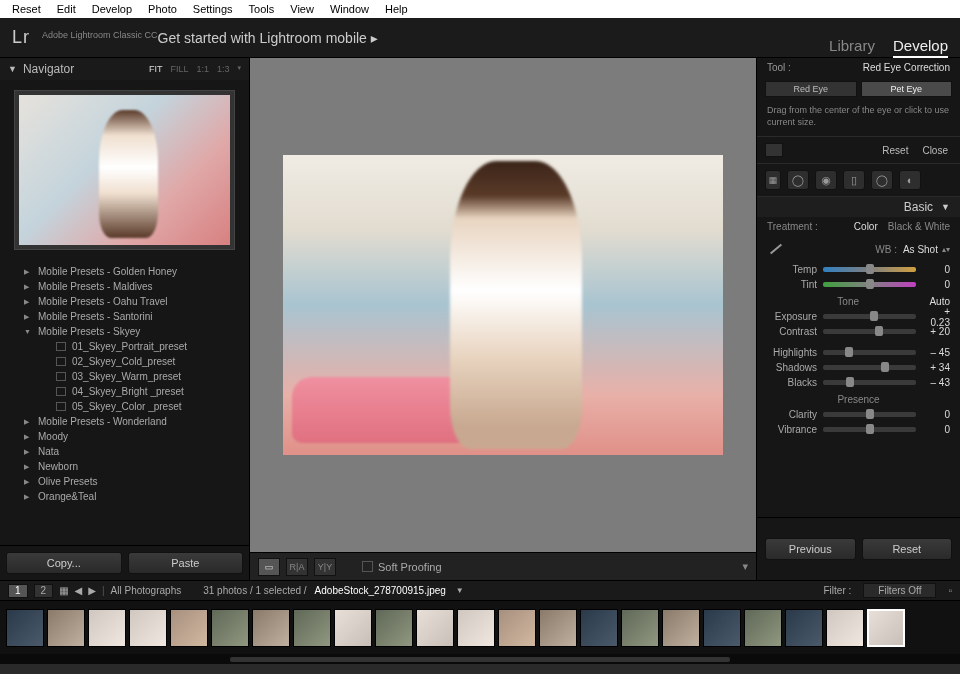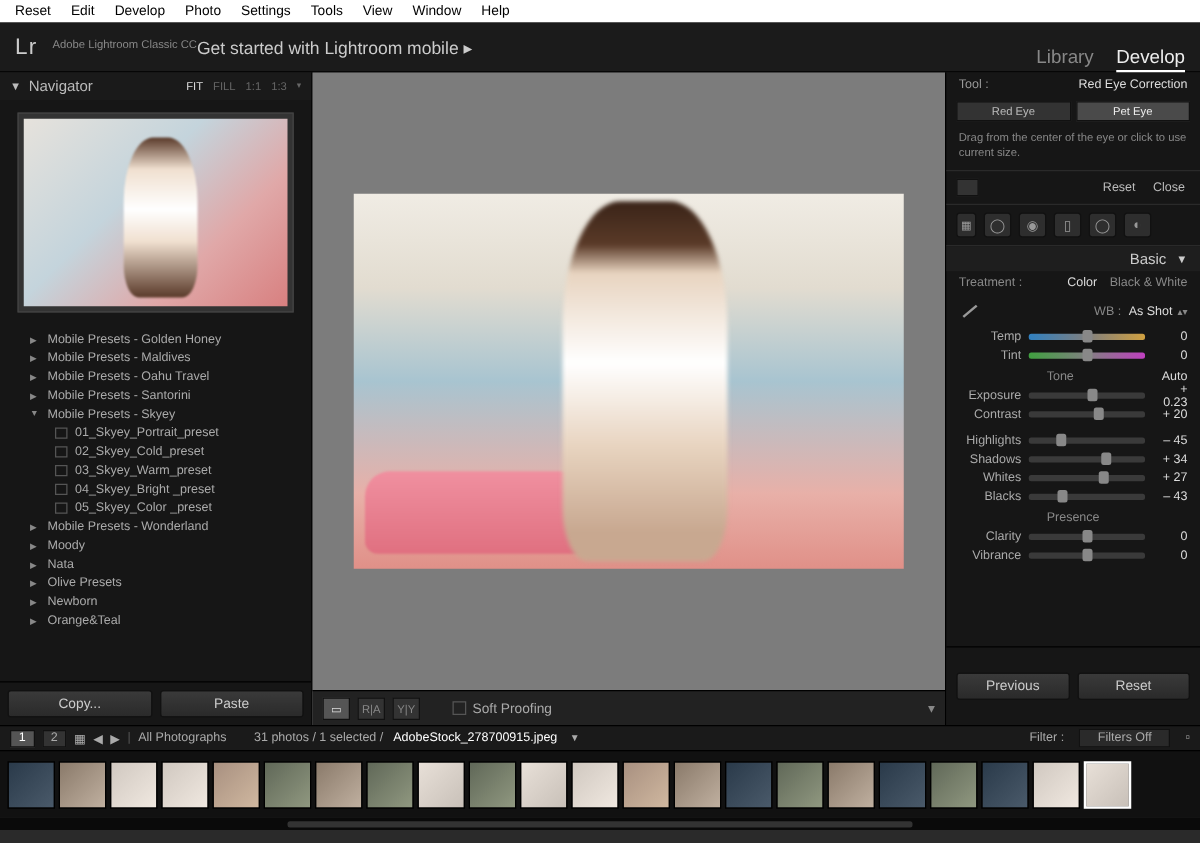--- a/index.html
+++ b/index.html
@@ -31,21 +31,21 @@
   .nav-modes { margin-left: auto; display: flex; gap: 8px; font-size: 9px; color: #666; }
   .nav-modes .sel { color: #ddd; }
   .nav-thumb { margin: 10px 14px; border: 1px solid #444; background: #333; height: 160px; position: relative; overflow: hidden; }
   .nav-thumb-inner { position: absolute; inset: 4px; background: linear-gradient(135deg, #e6e2dc 0%, #c4d4dc 40%, #e0a8a8 70%, #d88080 100%); }
   .nav-thumb-figure { position: absolute; left: 38%; top: 10%; width: 28%; height: 85%; background: linear-gradient(180deg, #5a3a2a 0%, #f0e0d0 20%, #fff 45%, #f0e0d0 65%, #5a3a2a 100%); border-radius: 40% 40% 20% 20%; filter: blur(1px); }
   
   
   .presets { flex: 1; overflow-y: auto; padding: 4px 0; }
   .preset-folder, .preset-item { display: flex; align-items: center; padding: 1px 10px 1px 24px; font-size: 10px; color: #aaa; height: 15px; cursor: pointer; white-space: nowrap; }
   .preset-folder .tri { margin-right: 6px; font-size: 7px; color: #888; width: 8px; display: inline-block; }
-  .preset-item { padding-left: 44px; }
+  .preset-item { padding-left: 56px; }
   .preset-item .box { width: 10px; height: 9px; border: 1px solid #555; margin-right: 6px; }
   
   
   .cp-row { display: flex; gap: 6px; padding: 6px; background: #161616; border-top: 1px solid #000; }
   .cp-btn { flex: 1; background: linear-gradient(#3a3a3a,#2a2a2a); border: 1px solid #111; height: 22px; display: flex; align-items: center; justify-content: center; font-size: 11px; color: #ccc; border-radius: 3px; cursor: pointer; }
   
   
   .center-img-wrap { flex: 1; display: flex; align-items: center; justify-content: center; }
   .center-img { width: 440px; height: 300px; background: linear-gradient(180deg, #f0ece4 0%, #e2dcd0 25%, #a8c4d0 50%, #e8b0a8 80%, #e09088 100%); position: relative; overflow: hidden; }
   .center-figure { position: absolute; left: 38%; top: 2%; width: 30%; height: 96%; background: linear-gradient(180deg, #3a2418 0%, #5a3a28 12%, #e8d4c0 20%, #fff 45%, #e8d4c0 68%, #c8a890 92%); border-radius: 35% 35% 15% 15%; filter: blur(1.5px); }
@@ -223,25 +223,25 @@
       <div class="preset-folder">
           <span class="tri">▶</span>
           <span>Moody</span>
         </div>
       <div class="preset-folder">
           <span class="tri">▶</span>
           <span>Nata</span>
         </div>
       <div class="preset-folder">
           <span class="tri">▶</span>
+          <span>Newborn</span>
+        </div>
+      <div class="preset-folder">
+          <span class="tri">▶</span>
           <span>Olive Presets</span>
-        </div>
-      <div class="preset-folder">
-          <span class="tri">▶</span>
-          <span>Newborn</span>
         </div>
       <div class="preset-folder">
           <span class="tri">▶</span>
           <span>Orange&amp;Teal</span>
         </div>
     </div>
 
     <div class="cp-row">
       <div class="cp-btn">Copy...</div>
       <div class="cp-btn">Paste</div>
@@ -354,27 +354,20 @@
           <span class="thumb" style="left:28%"></span>
         </span>
         <span class="val">– 45</span>
       </div>
     <div class="slider-row">
         <span class="lbl">Shadows</span>
         <span class="track">
           <span class="thumb" style="left:67%"></span>
         </span>
         <span class="val">+ 34</span>
-      </div>
-    <div class="slider-row">
-        <span class="lbl">Whites</span>
-        <span class="track">
-          <span class="thumb" style="left:64%"></span>
-        </span>
-        <span class="val">+ 27</span>
       </div>
     <div class="slider-row">
         <span class="lbl">Blacks</span>
         <span class="track">
           <span class="thumb" style="left:29%"></span>
         </span>
         <span class="val">– 43</span>
       </div>
 
     <div class="sub-head">

